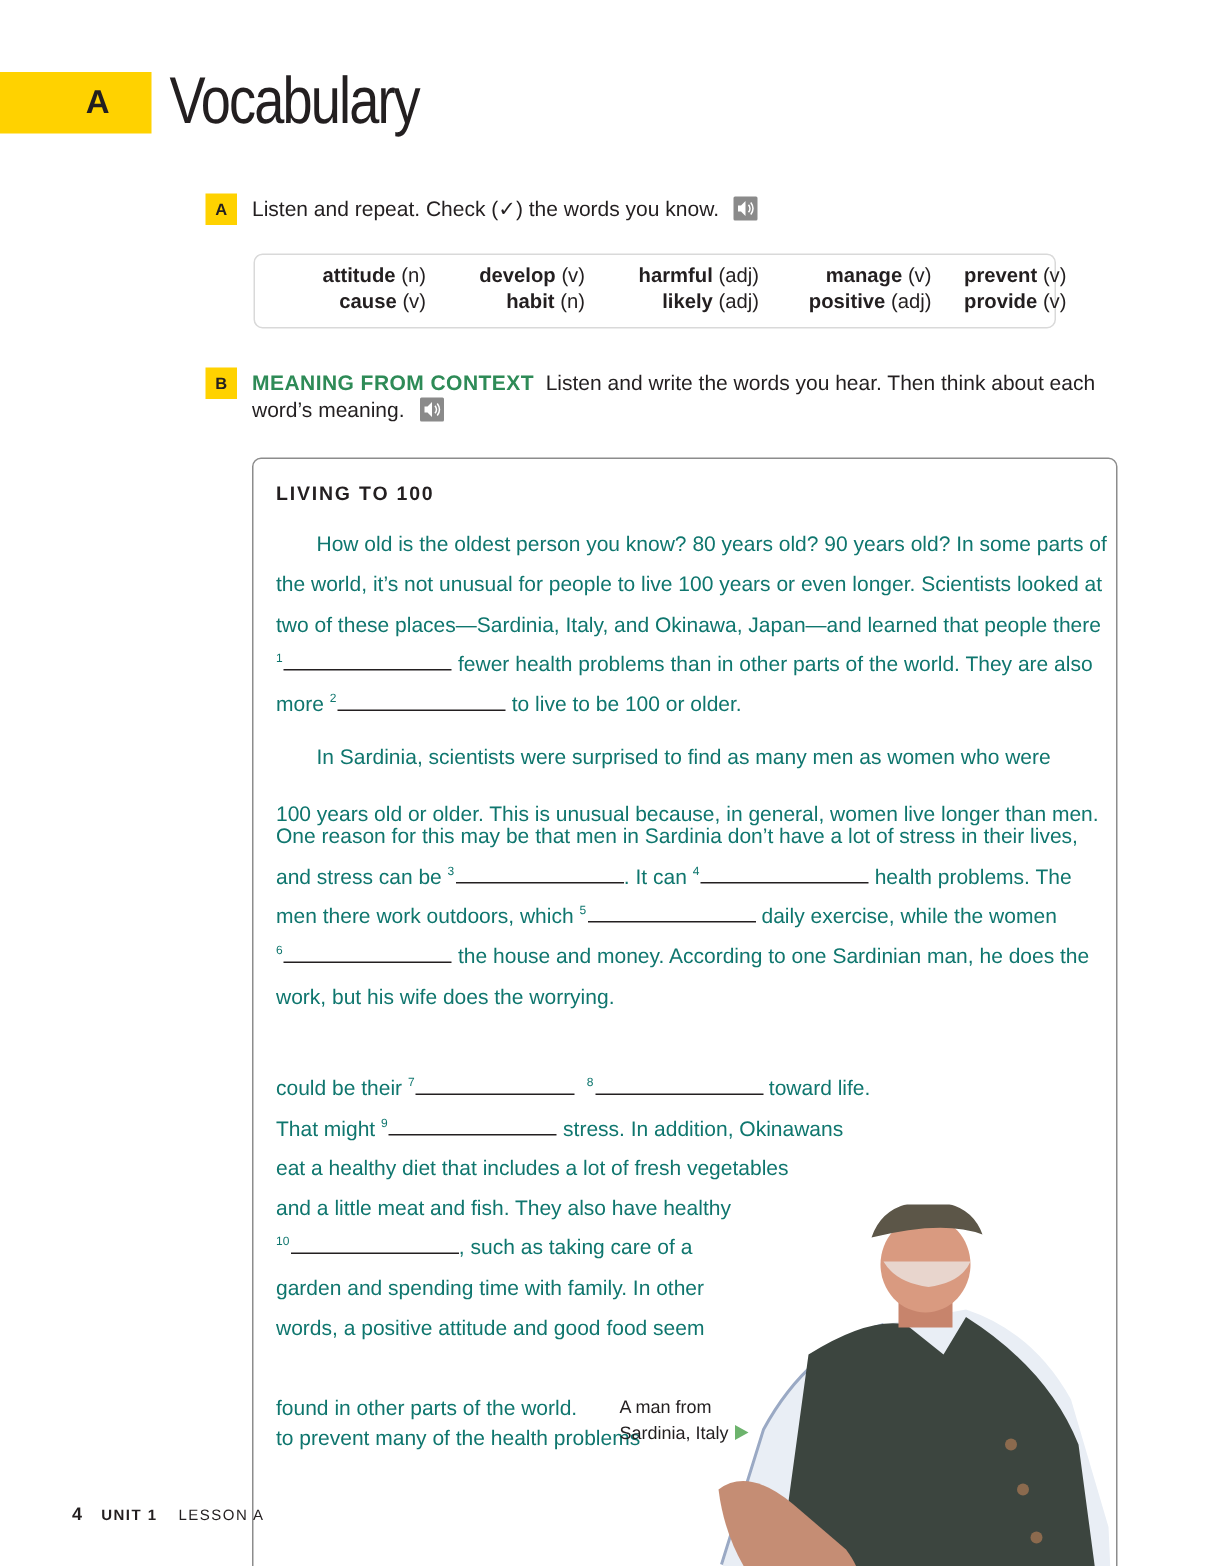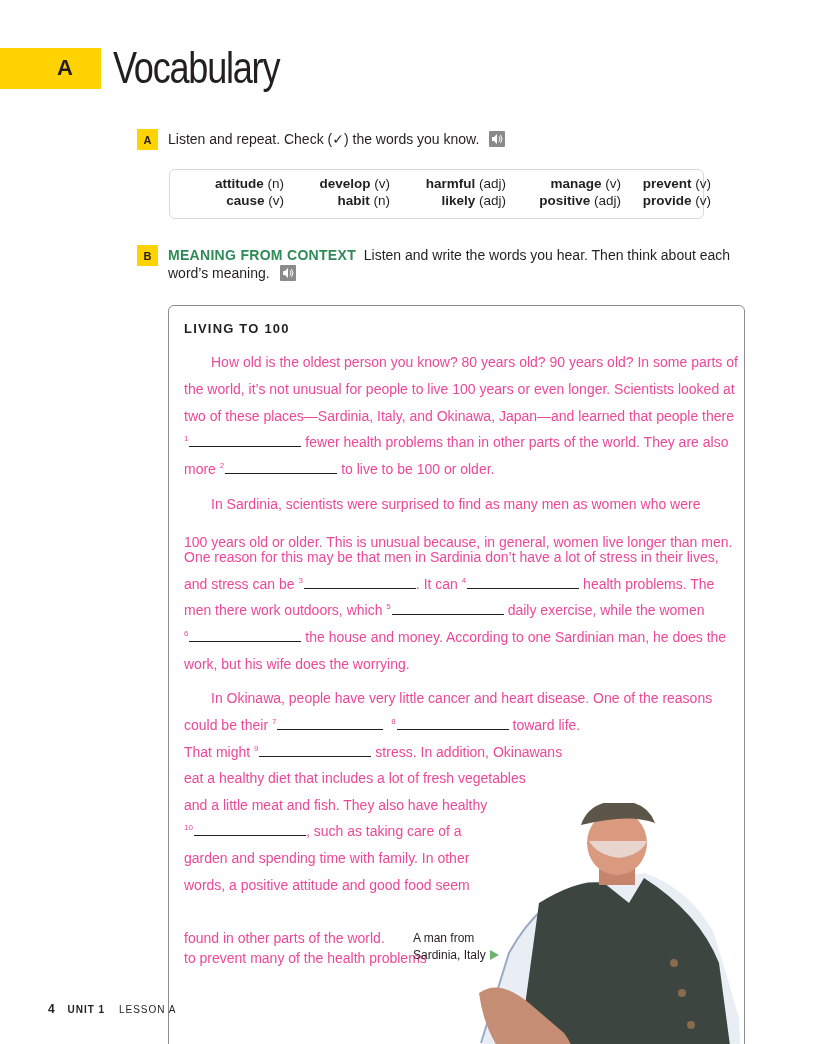--- a/index.html
+++ b/index.html
@@ -18,21 +18,21 @@
   .audio-icon svg { position: absolute; left: 2px; top: 2px; }
   .vocab-box { position: absolute; left: 169px; top: 169px; width: 535px; height: 50px; border: 1.5px solid #d9d9d9;
          border-radius: 6px; padding: 6px 0 0 8px; }
   .vocab-grid { display: grid; grid-template-columns: 106px 106px 116px 115px 90px; row-gap: 2px; font-size: 13.5px; text-align: right; }
   .vocab-word b { font-weight: bold; }
   .vocab-pos { font-weight: normal; }
   .green-label { color: #2e8b57; font-weight: bold; letter-spacing: 0.3px; }
   .reading-box { position: absolute; left: 168px; top: 305px; width: 577px; height: 759px; border: 1.5px solid #8c8c8c;
          border-radius: 6px; overflow: hidden; }
   .reading-title { position: absolute; left: 15px; top: 15px; font-size: 13px; font-weight: bold; letter-spacing: 1.2px; color: #231f20; }
-  .line { position: absolute; left: 15px; font-size: 14px; white-space: nowrap; color: #ec4899; }
+  .line { position: absolute; left: 15px; font-size: 14px; white-space: nowrap; color: #0f766e; }
   .blank { display: inline-block; border-bottom: 1px solid #231f20; height: 12px; vertical-align: baseline; }
   sup { font-size: 8px; vertical-align: 6px; margin-right: 1px; }
   .photo { position: absolute; right: 0; bottom: 0; width: 275px; height: 260px; }
   .caption { position: absolute; left: 244px; top: 624px; font-size: 12px; line-height: 17px; color: #231f20; }
   .tri { display: inline-block; width: 0; height: 0; border-left: 9px solid #6db36d; border-top: 5px solid transparent;
          border-bottom: 5px solid transparent; margin-left: 4px; vertical-align: -1px; }
   .footer { position: absolute; left: 48px; top: 1002px; font-size: 10px; color: #231f20; letter-spacing: 1px; }
   .footer .pg { font-weight: bold; font-size: 12px; margin-right: 8px; }
   .footer .unit { font-weight: bold; margin-right: 10px; }
 </style>
@@ -115,21 +115,20 @@
   <div class="line" style="top:155px;"><span>more </span><sup>2</sup><span class="blank" style="width:112px"></span><span> to live to be 100 or older.</span></div>
 
   <div class="line" style="top:190px;padding-left:27px;">In Sardinia, scientists were surprised to find as many men as women who were</div>
   <div class="line" style="top:228px;text-align:center;">100 years old or older. This is unusual because, in general, women live longer than men.</div>
   <div class="line" style="top:243px;">One reason for this may be that men in Sardinia don’t have a lot of stress in their lives,</div>
   <div class="line" style="top:270px;text-align:right;"><span>and stress can be </span><sup>3</sup><span class="blank" style="width:112px"></span><span>. It can </span><sup>4</sup><span class="blank" style="width:112px"></span><span> health problems. The</span></div>
   <div class="line" style="top:296px;"><span>men there work outdoors, which </span><sup>5</sup><span class="blank" style="width:112px"></span><span> daily exercise, while the women</span></div>
   <div class="line" style="top:323px;"><sup>6</sup><span class="blank" style="width:112px"></span><span> the house and money. According to one Sardinian man, he does the</span></div>
   <div class="line" style="top:350px;">work, but his wife does the worrying.</div>
 
-  <div class="line" style="top:384px;padding-left:27px;">In Okinawa, people have very little cancer and heart disease. One of the reasons</div>
   <div class="line" style="top:411px;"><span>could be their </span><sup>7</sup><span class="blank" style="width:106px"></span>&nbsp;&nbsp;<sup>8</sup><span class="blank" style="width:112px"></span><span> toward life.</span></div>
   <div class="line" style="top:438px;"><span>That might </span><sup>9</sup><span class="blank" style="width:112px"></span><span> stress. In addition, Okinawans</span></div>
   <div class="line" style="top:464px;text-align:center;">eat a healthy diet that includes a lot of fresh vegetables</div>
   <div class="line" style="top:491px;">and a little meat and fish. They also have healthy</div>
   <div class="line" style="top:517px;"><sup>10</sup><span class="blank" style="width:112px"></span><span>, such as taking care of a</span></div>
   <div class="line" style="top:544px;">garden and spending time with family. In other</div>
   <div class="line" style="top:571px;">words, a positive attitude and good food seem</div>
   <div class="line" style="top:598px;margin-top:46px;">to prevent many of the health problems</div>
   <div class="line" style="top:624px;">found in other parts of the world.</div>
 

